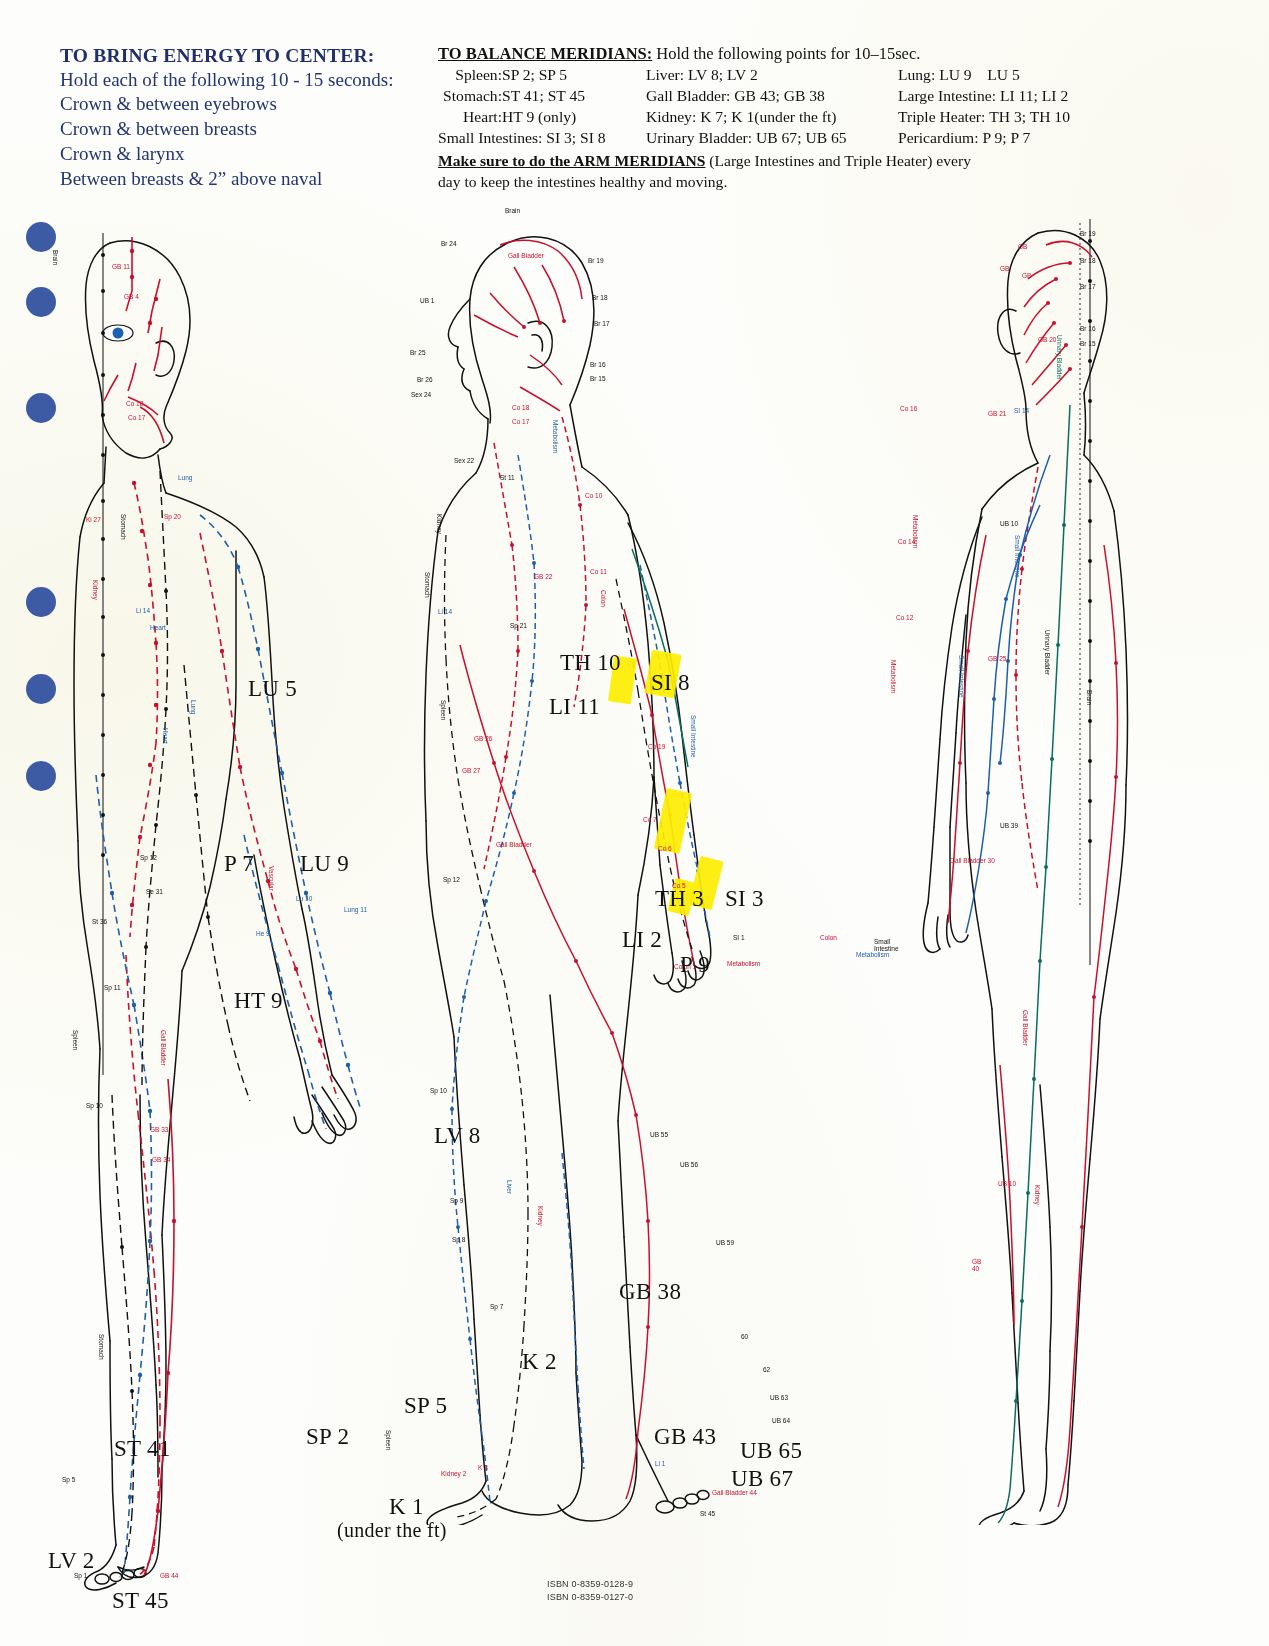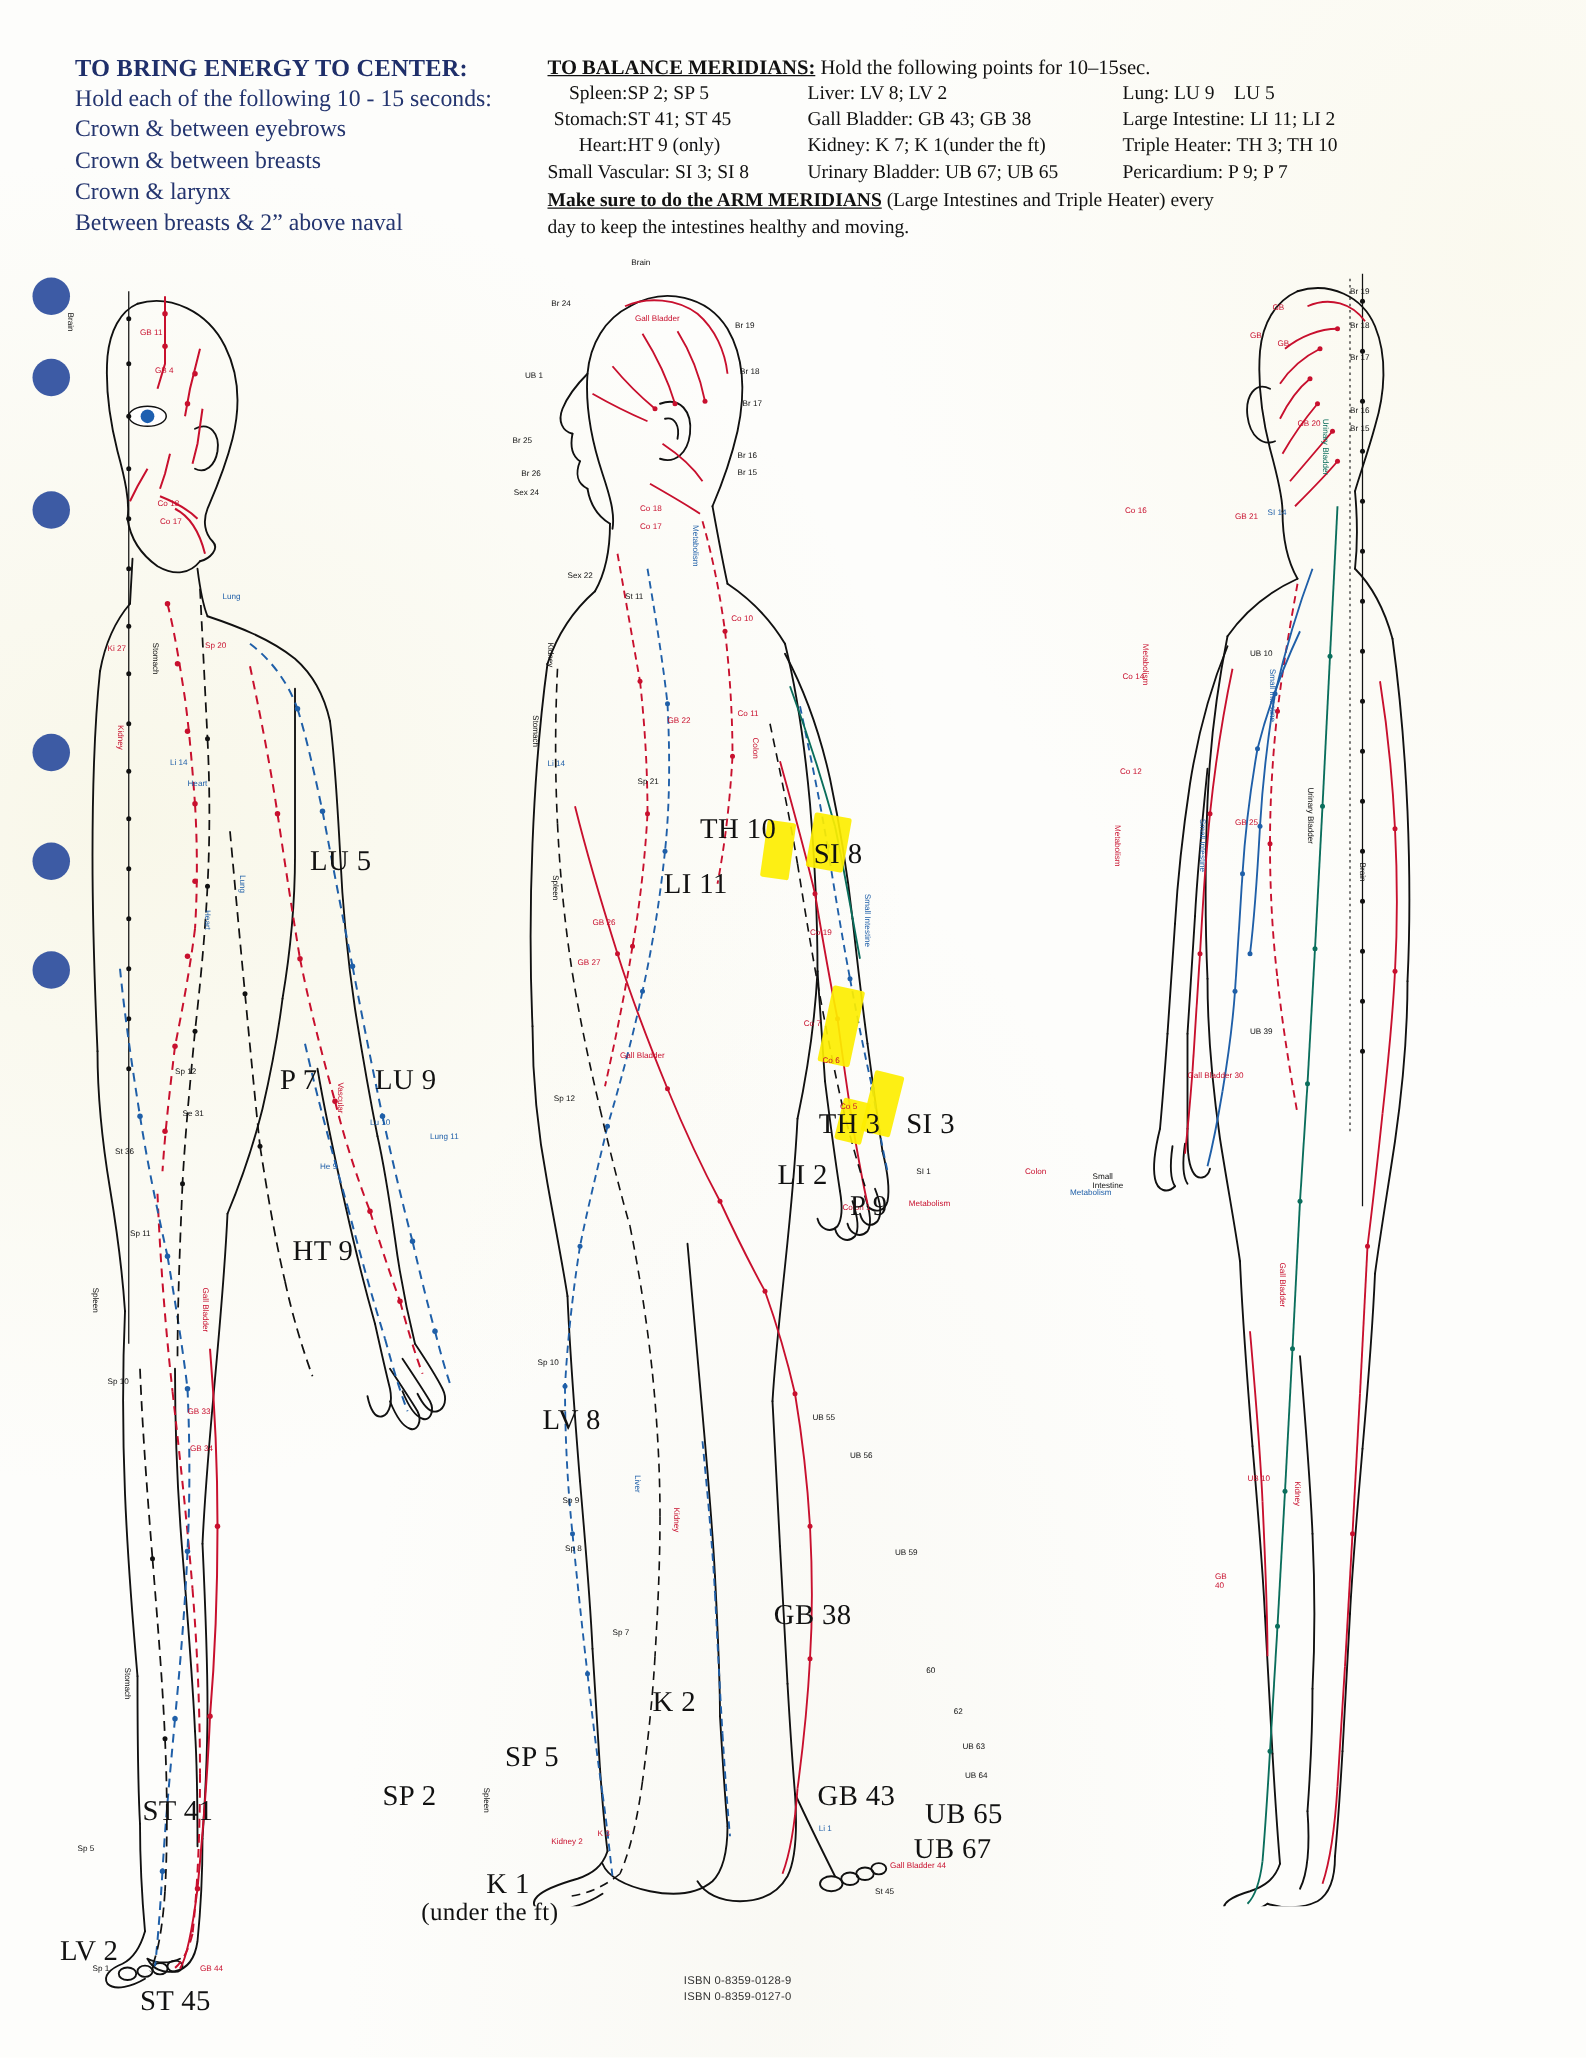--- a/index.html
+++ b/index.html
@@ -88,21 +88,21 @@
         <td class="c1"><span class="lbl pad-sp">Stomach:</span><span>ST 41; ST 45</span></td>
         <td class="c2"><span>Gall Bladder:</span>&nbsp;<span>GB 43; GB 38</span></td>
         <td class="c3"><span>Large Intestine:</span>&nbsp;<span>LI 11; LI 2</span></td>
       </tr>
       <tr>
         <td class="c1"><span class="lbl pad-sp">Heart:</span><span>HT 9 (only)</span></td>
         <td class="c2"><span>Kidney:</span>&nbsp;<span>K 7; K 1(under the ft)</span></td>
         <td class="c3"><span>Triple Heater:</span>&nbsp;<span>TH 3; TH 10</span></td>
       </tr>
       <tr>
-        <td class="c1"><span>Small Vascular:</span>&nbsp;<span>SI 3; SI 8</span></td>
+        <td class="c1"><span>Small Intestines:</span>&nbsp;<span>SI 3; SI 8</span></td>
         <td class="c2"><span>Urinary Bladder:</span>&nbsp;<span>UB 67; UB 65</span></td>
         <td class="c3"><span>Pericardium:</span>&nbsp;<span>P 9;  P 7</span></td>
       </tr>
     </tbody>
       </table>
 
     <div class="footnote"><span class="u">Make sure to do the ARM MERIDIANS</span><span> (Large Intestines and Triple Heater) every</span></div>
     <div class="footnote">day to keep the intestines healthy and moving.</div>
   </div>
 
@@ -569,21 +569,21 @@
   <div class="tiny" style="left:741px;top:1333px;">60</div>
   <div class="tiny" style="left:763px;top:1366px;">62</div>
   <div class="tiny" style="left:770px;top:1394px;">UB 63</div>
   <div class="tiny" style="left:772px;top:1417px;">UB 64</div>
   <div class="tiny r" style="left:712px;top:1489px;">Gall Bladder 44</div>
   <div class="tiny" style="left:700px;top:1510px;">St 45</div>
   <div class="tiny b" style="left:655px;top:1460px;">Li 1</div>
 
   <div class="callout" style="left:560px;top:650px;">TH 10</div>
   <div class="callout" style="left:651px;top:670px;">SI 8</div>
-  <div class="callout" style="left:531px;top:694px;">LI 11</div>
+  <div class="callout" style="left:549px;top:694px;">LI 11</div>
   <div class="callout" style="left:655px;top:886px;">TH 3</div>
   <div class="callout" style="left:725px;top:886px;">SI 3</div>
   <div class="callout" style="left:622px;top:927px;">LI 2</div>
   <div class="callout" style="left:680px;top:952px;">P 9</div>
   <div class="callout" style="left:434px;top:1123px;">LV 8</div>
   <div class="callout" style="left:522px;top:1349px;">K 2</div>
   <div class="callout" style="left:404px;top:1393px;">SP 5</div>
   <div class="callout" style="left:306px;top:1424px;">SP 2</div>
   <div class="callout" style="left:389px;top:1494px;">K 1</div>
   <div class="callout sm" style="left:337px;top:1519px;">(under the ft)</div>

